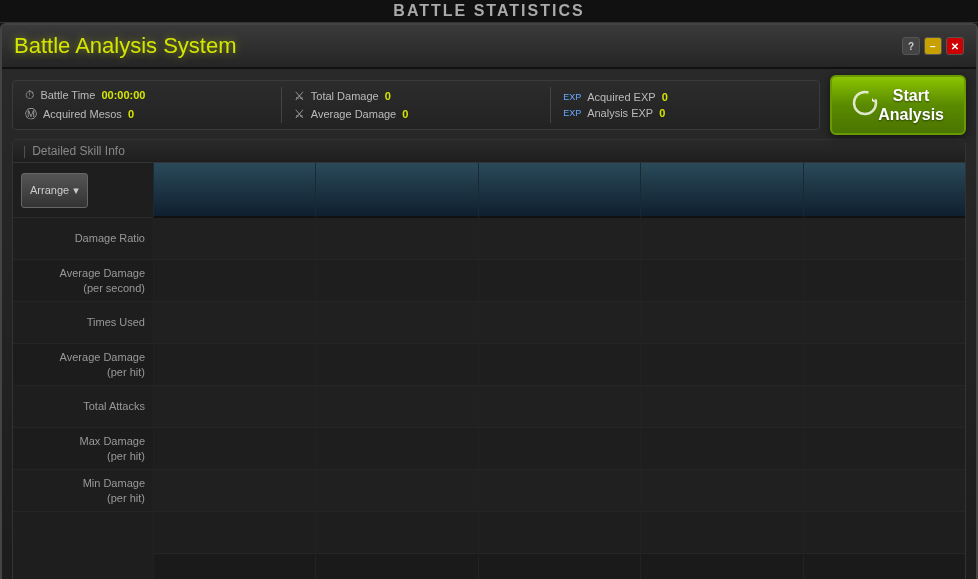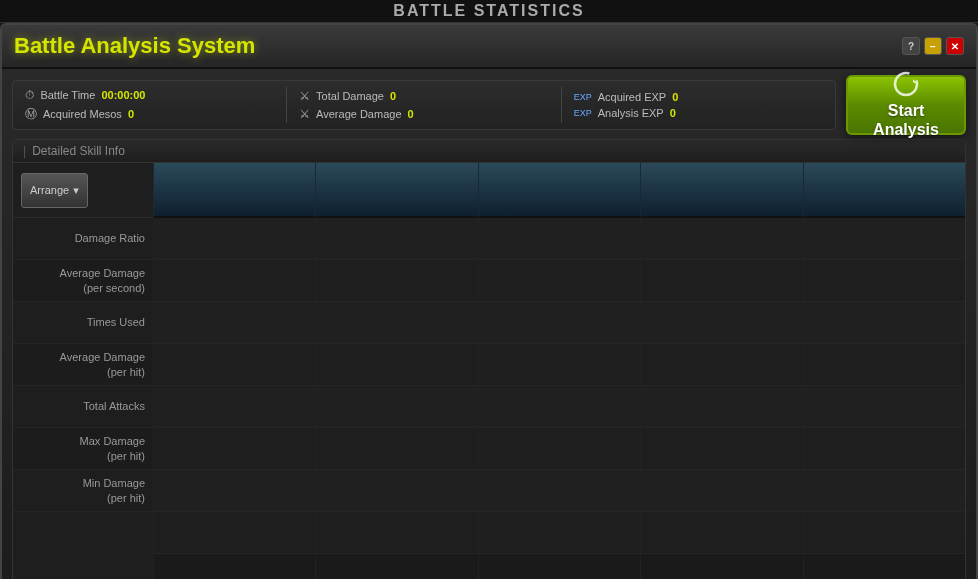--- a/index.html
+++ b/index.html
@@ -39,21 +39,21 @@
       background: linear-gradient(180deg, #3a3a3a 0%, #252525 100%);
       padding: 8px 12px;
       display: flex;
       align-items: center;
       justify-content: space-between;
       border-bottom: 2px solid #111;
     }
 
     .window-title {
       font-size: 22px;
-      font-weight: bold;
+      font-weight: normal;
       color: #d4e600;
       text-shadow: 0 0 8px rgba(212,230,0,0.5);
     }
 
     .window-controls {
       display: flex;
       gap: 4px;
     }
 
     .win-btn {
@@ -112,21 +112,21 @@
     }
 
     
     .start-btn {
       background: linear-gradient(180deg, #8bc400 0%, #5a8a00 50%, #4a7500 100%);
       border: 2px solid #6a9a00;
       border-radius: 6px;
       padding: 8px 20px;
       cursor: pointer;
       display: flex;
-      flex-direction: column;
+      flex-direction: row;
       align-items: center;
       justify-content: center;
       min-width: 120px;
       height: 60px;
       margin-left: 10px;
       box-shadow: 0 2px 8px rgba(0,0,0,0.5);
     }
 
     .start-btn-icon {
       color: #fff;

